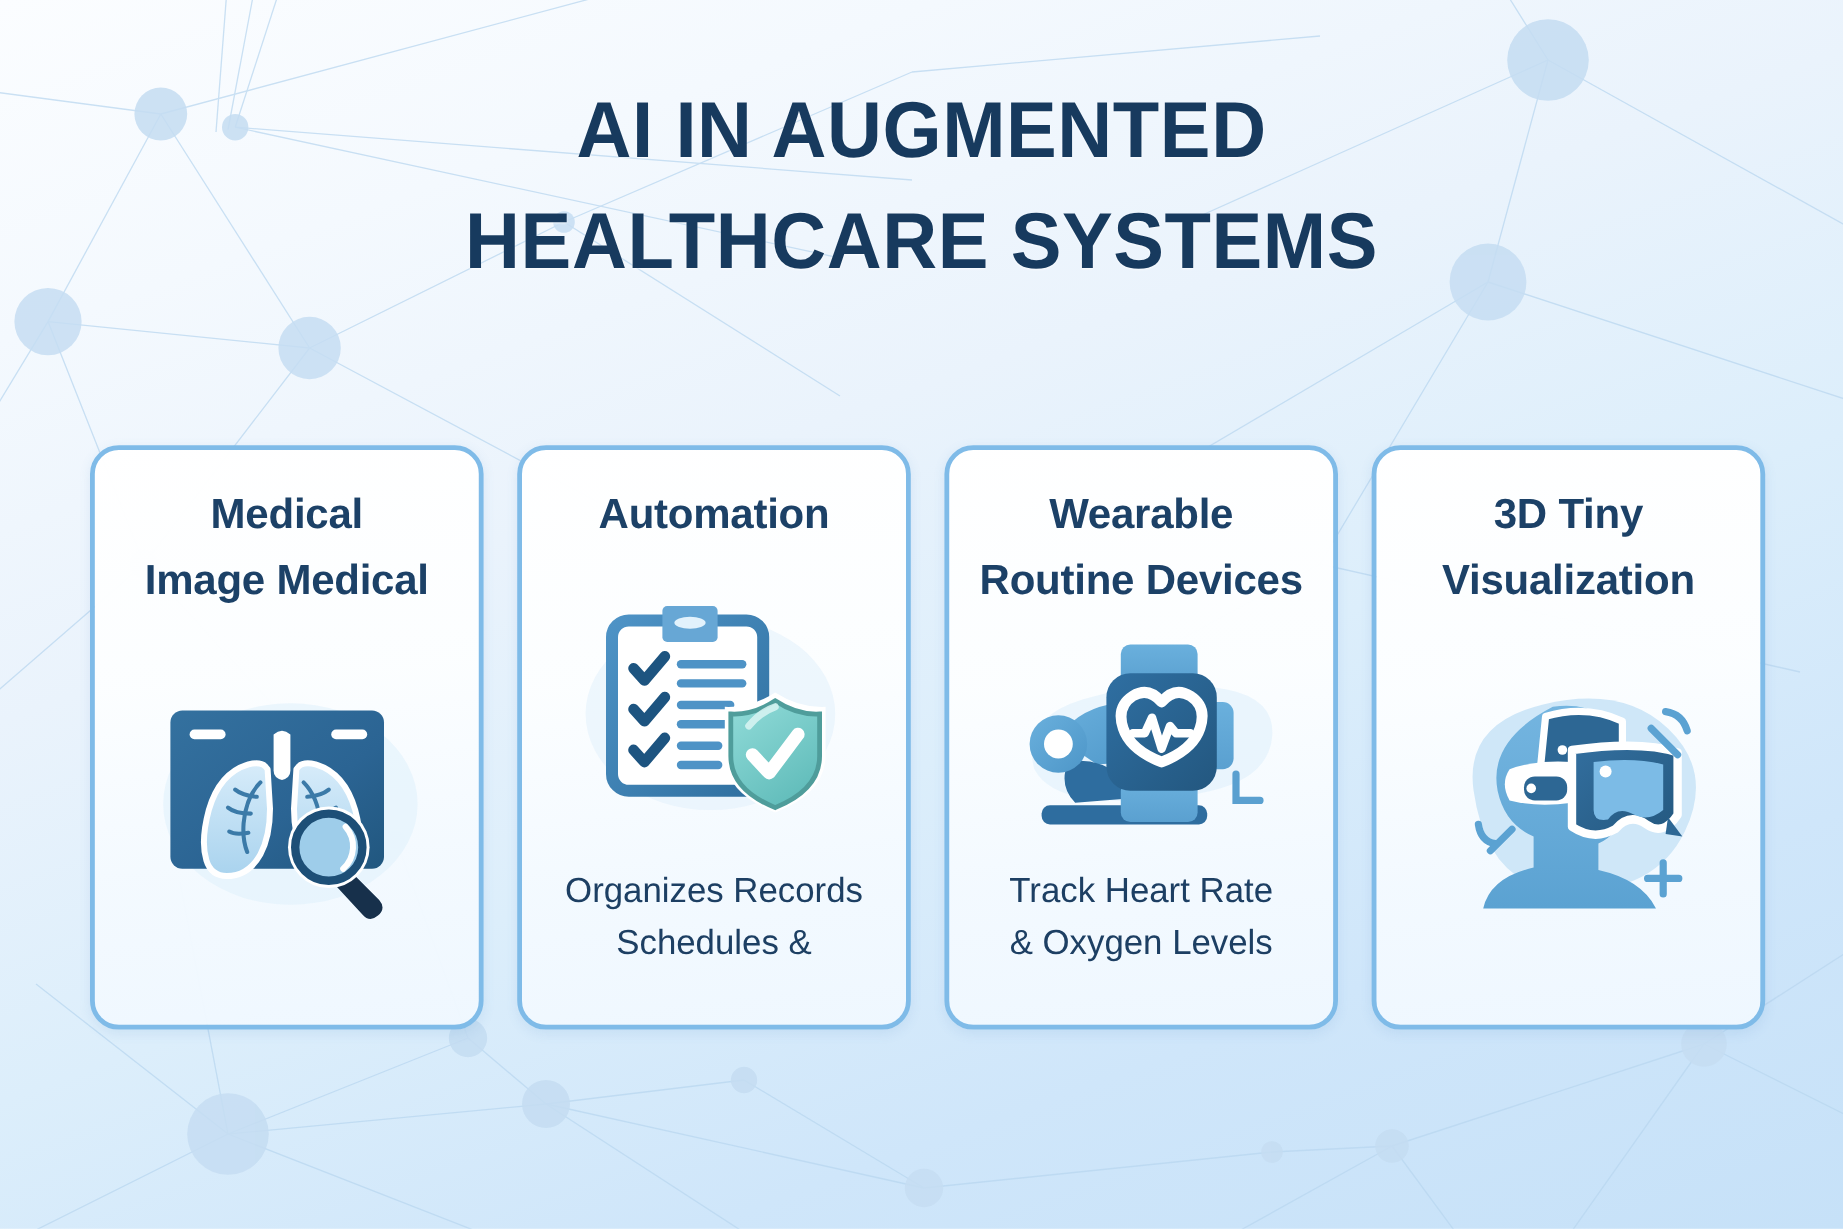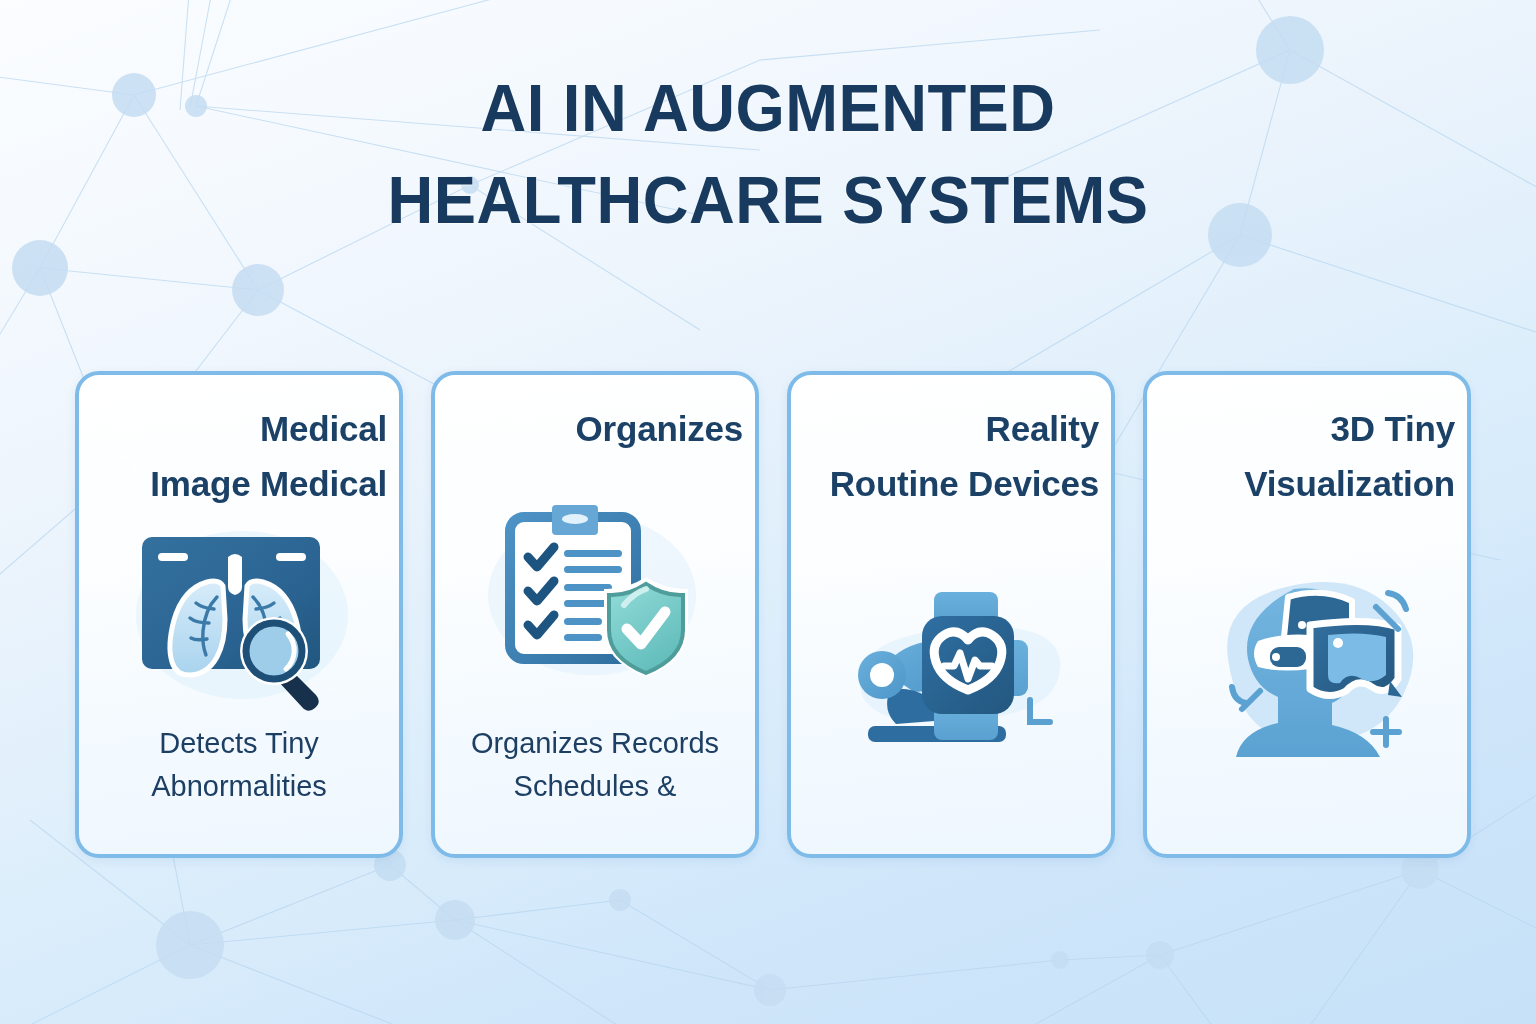--- a/index.html
+++ b/index.html
@@ -81,21 +81,21 @@
     padding: 26px 12px 22px 12px;
     position: relative;
     overflow: hidden;
   }
 
   .card-title {
     font-weight: bold;
     font-size: 35px;
     line-height: 55px;
     color: #1c4167;
-    text-align: right;
+    text-align: center;
     letter-spacing: -0.2px;
     width: 100%;
   }
 
   .icon-slot {
     flex: 1 1 auto;
     display: flex;
     align-items: center;
     justify-content: center;
     width: 100%;
@@ -236,29 +236,25 @@
         </g>
 
         <g>
           <path d="M166 146 l26 26 q6 7 -1 13 q-7 6 -13 -1 l-25 -27 z" fill="#17304b"></path>
           <circle cx="150" cy="128" r="34" fill="#ffffff"></circle>
           <circle cx="150" cy="128" r="28" fill="#9ecdea" stroke="#1d4f77" stroke-width="7"></circle>
           <path d="M164 111 a25 25 0 0 1 -2 35" stroke="#ffffff" stroke-width="5" fill="none" stroke-linecap="round"></path>
         </g>
       </svg>
     </div>
-    <div class="card-caption">
-      <div>Detects Tiny</div>
-      <div>Abnormalities</div>
-    </div>
   </div>
 
   <div class="card">
     <div class="card-title">
-      <div>Organizes</div>
+      <div>Automation</div>
     </div>
     <div class="icon-slot">
       <svg width="230" height="190" viewBox="0 0 230 190">
         <ellipse cx="112" cy="100" rx="104" ry="80" fill="#dff0fb" opacity="0.5"></ellipse>
         <defs>
           <linearGradient id="clipStroke" x1="0" y1="0" x2="1" y2="1">
             <stop offset="0%" stop-color="#4e93c6"></stop>
             <stop offset="100%" stop-color="#2f6f9f"></stop>
           </linearGradient>
           <linearGradient id="shieldG" x1="0" y1="0" x2="0.6" y2="1">
@@ -295,21 +291,21 @@
       </svg>
     </div>
     <div class="card-caption">
       <div>Organizes Records</div>
       <div>Schedules &amp;</div>
     </div>
   </div>
 
   <div class="card">
     <div class="card-title">
-      <div>Reality</div>
+      <div>Wearable</div>
       <div>Routine Devices</div>
     </div>
     <div class="icon-slot">
       <svg width="235" height="190" viewBox="0 0 235 190">
         <path d="M28 118 q-12 -42 40 -58 q52 -16 110 -10 q52 6 48 42 q-4 36 -60 46 q-56 10 -96 4 q-32 -5 -42 -24 z" fill="#dff0fb" opacity="0.6"></path>
         <defs>
           <linearGradient id="armG" x1="0" y1="0" x2="1" y2="1">
             <stop offset="0%" stop-color="#6ab0dd"></stop>
             <stop offset="100%" stop-color="#4d96c8"></stop>
           </linearGradient>
@@ -335,20 +331,24 @@
 
         <rect x="88" y="38" width="92" height="98" rx="20" fill="url(#faceG)"></rect>
 
         <path d="M134 62 q-11 -13 -24 -5 q-14 9 -8 27 q6 18 32 28 q26 -10 32 -28 q6 -18 -8 -27 q-13 -8 -24 5 z" fill="none" stroke="#ffffff" stroke-width="9" stroke-linejoin="round"></path>
 
         <path d="M110 88 l10 0 l6 -13 l8 26 l7 -19 l5 6 l12 0" fill="none" stroke="#ffffff" stroke-width="7" stroke-linecap="round" stroke-linejoin="round"></path>
 
         <path d="M196 122 l0 22 l20 0" fill="none" stroke="#5aa0d0" stroke-width="6" stroke-linecap="round"></path>
       </svg>
     </div>
+    <div class="card-caption">
+      <div>Track Heart Rate</div>
+      <div>&amp; Oxygen Levels</div>
+    </div>
   </div>
 
   <div class="card">
     <div class="card-title">
       <div>3D Tiny</div>
       <div>Visualization</div>
     </div>
     <div class="icon-slot">
       <svg width="235" height="195" viewBox="0 0 235 195">
         <path d="M38 96 q-8 -56 58 -72 q66 -16 104 20 q38 36 14 86 q-24 50 -94 50 q-70 0 -82 -84 z" fill="#cfe7f8"></path>

